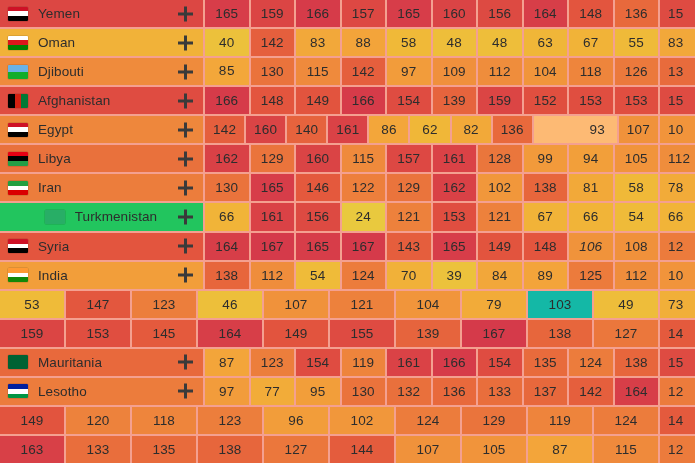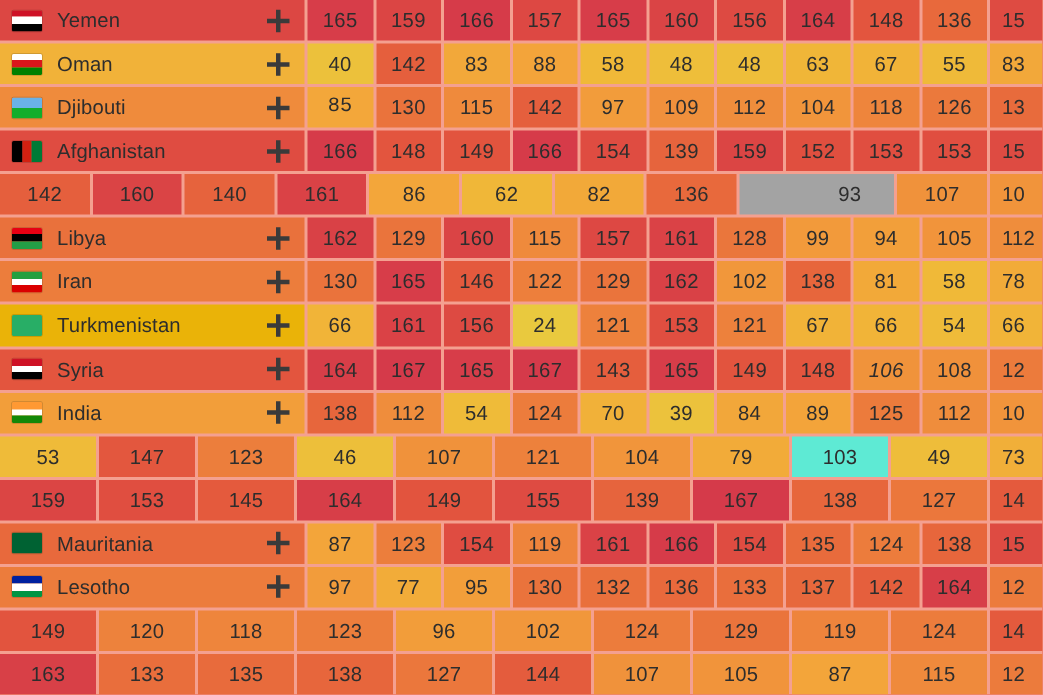--- a/index.html
+++ b/index.html
@@ -163,29 +163,38 @@
       <div class="vcell" style="background: rgb(214, 59, 73);">166</div>
       <div class="vcell" style="background: rgb(223, 76, 65);">154</div>
       <div class="vcell" style="background: rgb(230, 100, 61);">139</div>
       <div class="vcell" style="background: rgb(219, 69, 68);">159</div>
       <div class="vcell" style="background: rgb(224, 79, 63);">152</div>
       <div class="vcell" style="background: rgb(224, 78, 64);">153</div>
       <div class="vcell" style="background: rgb(224, 78, 64);">153</div>
       <div class="vcell last" style="background: rgb(222, 75, 66);">15</div>
     </div>
     <div class="row">
+      <div class="label-cell" style="background: rgb(238, 135, 60);">
+        <span class="flag">
+          <i style="top:0%;height:33%;background:#ce1126"></i>
+          <i style="top:33%;height:33%;background:#ffffff"></i>
+          <i style="top:66%;height:34%;background:#000000"></i>
+        </span>
+        <span class="cname">Egypt</span>
+        <span class="plus"></span>
+      </div>
       <div class="vcell" style="background: rgb(229, 95, 61);">142</div>
       <div class="vcell" style="background: rgb(218, 68, 69);">160</div>
       <div class="vcell" style="background: rgb(230, 99, 61);">140</div>
       <div class="vcell" style="background: rgb(218, 66, 70);">161</div>
       <div class="vcell" style="background: rgb(243, 166, 58);">86</div>
       <div class="vcell" style="background: rgb(240, 183, 56); text-align: center;">62</div>
       <div class="vcell" style="background: rgb(242, 169, 57);">82</div>
       <div class="vcell" style="background: rgb(232, 105, 60);">136</div>
-      <div class="vcell" style="background: #a3a3a3; padding-left: 44px;">93</div>
+      <div class="vcell" style="background: #fdba74; padding-left: 44px;">93</div>
       <div class="vcell" style="background: rgb(240, 146, 59);">107</div>
       <div class="vcell last" style="background: rgb(241, 148, 59);">10</div>
     </div>
     <div class="row">
       <div class="label-cell" style="background: rgb(233, 113, 60);">
         <span class="flag">
           <i style="top:0%;height:33%;background:#e70013"></i>
           <i style="top:33%;height:33%;background:#000000"></i>
           <i style="top:66%;height:34%;background:#239e46"></i>
         </span>
@@ -220,21 +229,21 @@
       <div class="vcell" style="background: rgb(237, 127, 60);">122</div>
       <div class="vcell" style="background: rgb(234, 116, 60);">129</div>
       <div class="vcell" style="background: rgb(217, 65, 70);">162</div>
       <div class="vcell" style="background: rgb(241, 151, 59);">102</div>
       <div class="vcell" style="background: rgb(231, 102, 60);">138</div>
       <div class="vcell" style="background: rgb(242, 169, 57);">81</div>
       <div class="vcell" style="background: rgb(240, 185, 56);">58</div>
       <div class="vcell last" style="background: rgb(242, 171, 57);">78</div>
     </div>
     <div class="row">
-      <div class="label-cell" style="background: #eab308;">
+      <div class="label-cell" style="background: #22c55e; justify-content: center;">
         <span class="flag">
           <i style="top:0;height:100%;background:#28ae66"></i>
         </span>
         <span class="cname">Turkmenistan</span>
         <span class="plus"></span>
       </div>
       <div class="vcell" style="background: rgb(241, 180, 56);">66</div>
       <div class="vcell" style="background: rgb(218, 66, 70);">161</div>
       <div class="vcell" style="background: rgb(221, 74, 66);">156</div>
       <div class="vcell" style="background: rgb(233, 201, 62);">24</div>
@@ -292,21 +301,21 @@
     </div>
     <div class="row">
       <div class="vcell" style="background: rgb(239, 187, 57);">53</div>
       <div class="vcell" style="background: rgb(227, 87, 62);">147</div>
       <div class="vcell" style="background: rgb(236, 126, 60);">123</div>
       <div class="vcell" style="background: rgb(237, 191, 58);">46</div>
       <div class="vcell" style="background: rgb(240, 146, 59);">107</div>
       <div class="vcell" style="background: rgb(237, 129, 60);">121</div>
       <div class="vcell" style="background: rgb(241, 149, 59);">104</div>
       <div class="vcell" style="background: rgb(242, 171, 57);">79</div>
-      <div class="vcell" style="background: #5eead4;">103</div>
+      <div class="vcell" style="background: #14b8a6;">103</div>
       <div class="vcell" style="background: rgb(238, 189, 58);">49</div>
       <div class="vcell last" style="background: rgb(241, 175, 57);">73</div>
     </div>
     <div class="row">
       <div class="vcell" style="background: rgb(219, 69, 68);">159</div>
       <div class="vcell" style="background: rgb(224, 78, 64);">153</div>
       <div class="vcell" style="background: rgb(228, 90, 61);">145</div>
       <div class="vcell" style="background: rgb(215, 62, 72);">164</div>
       <div class="vcell" style="background: rgb(226, 84, 62);">149</div>
       <div class="vcell" style="background: rgb(222, 75, 66);">155</div>

